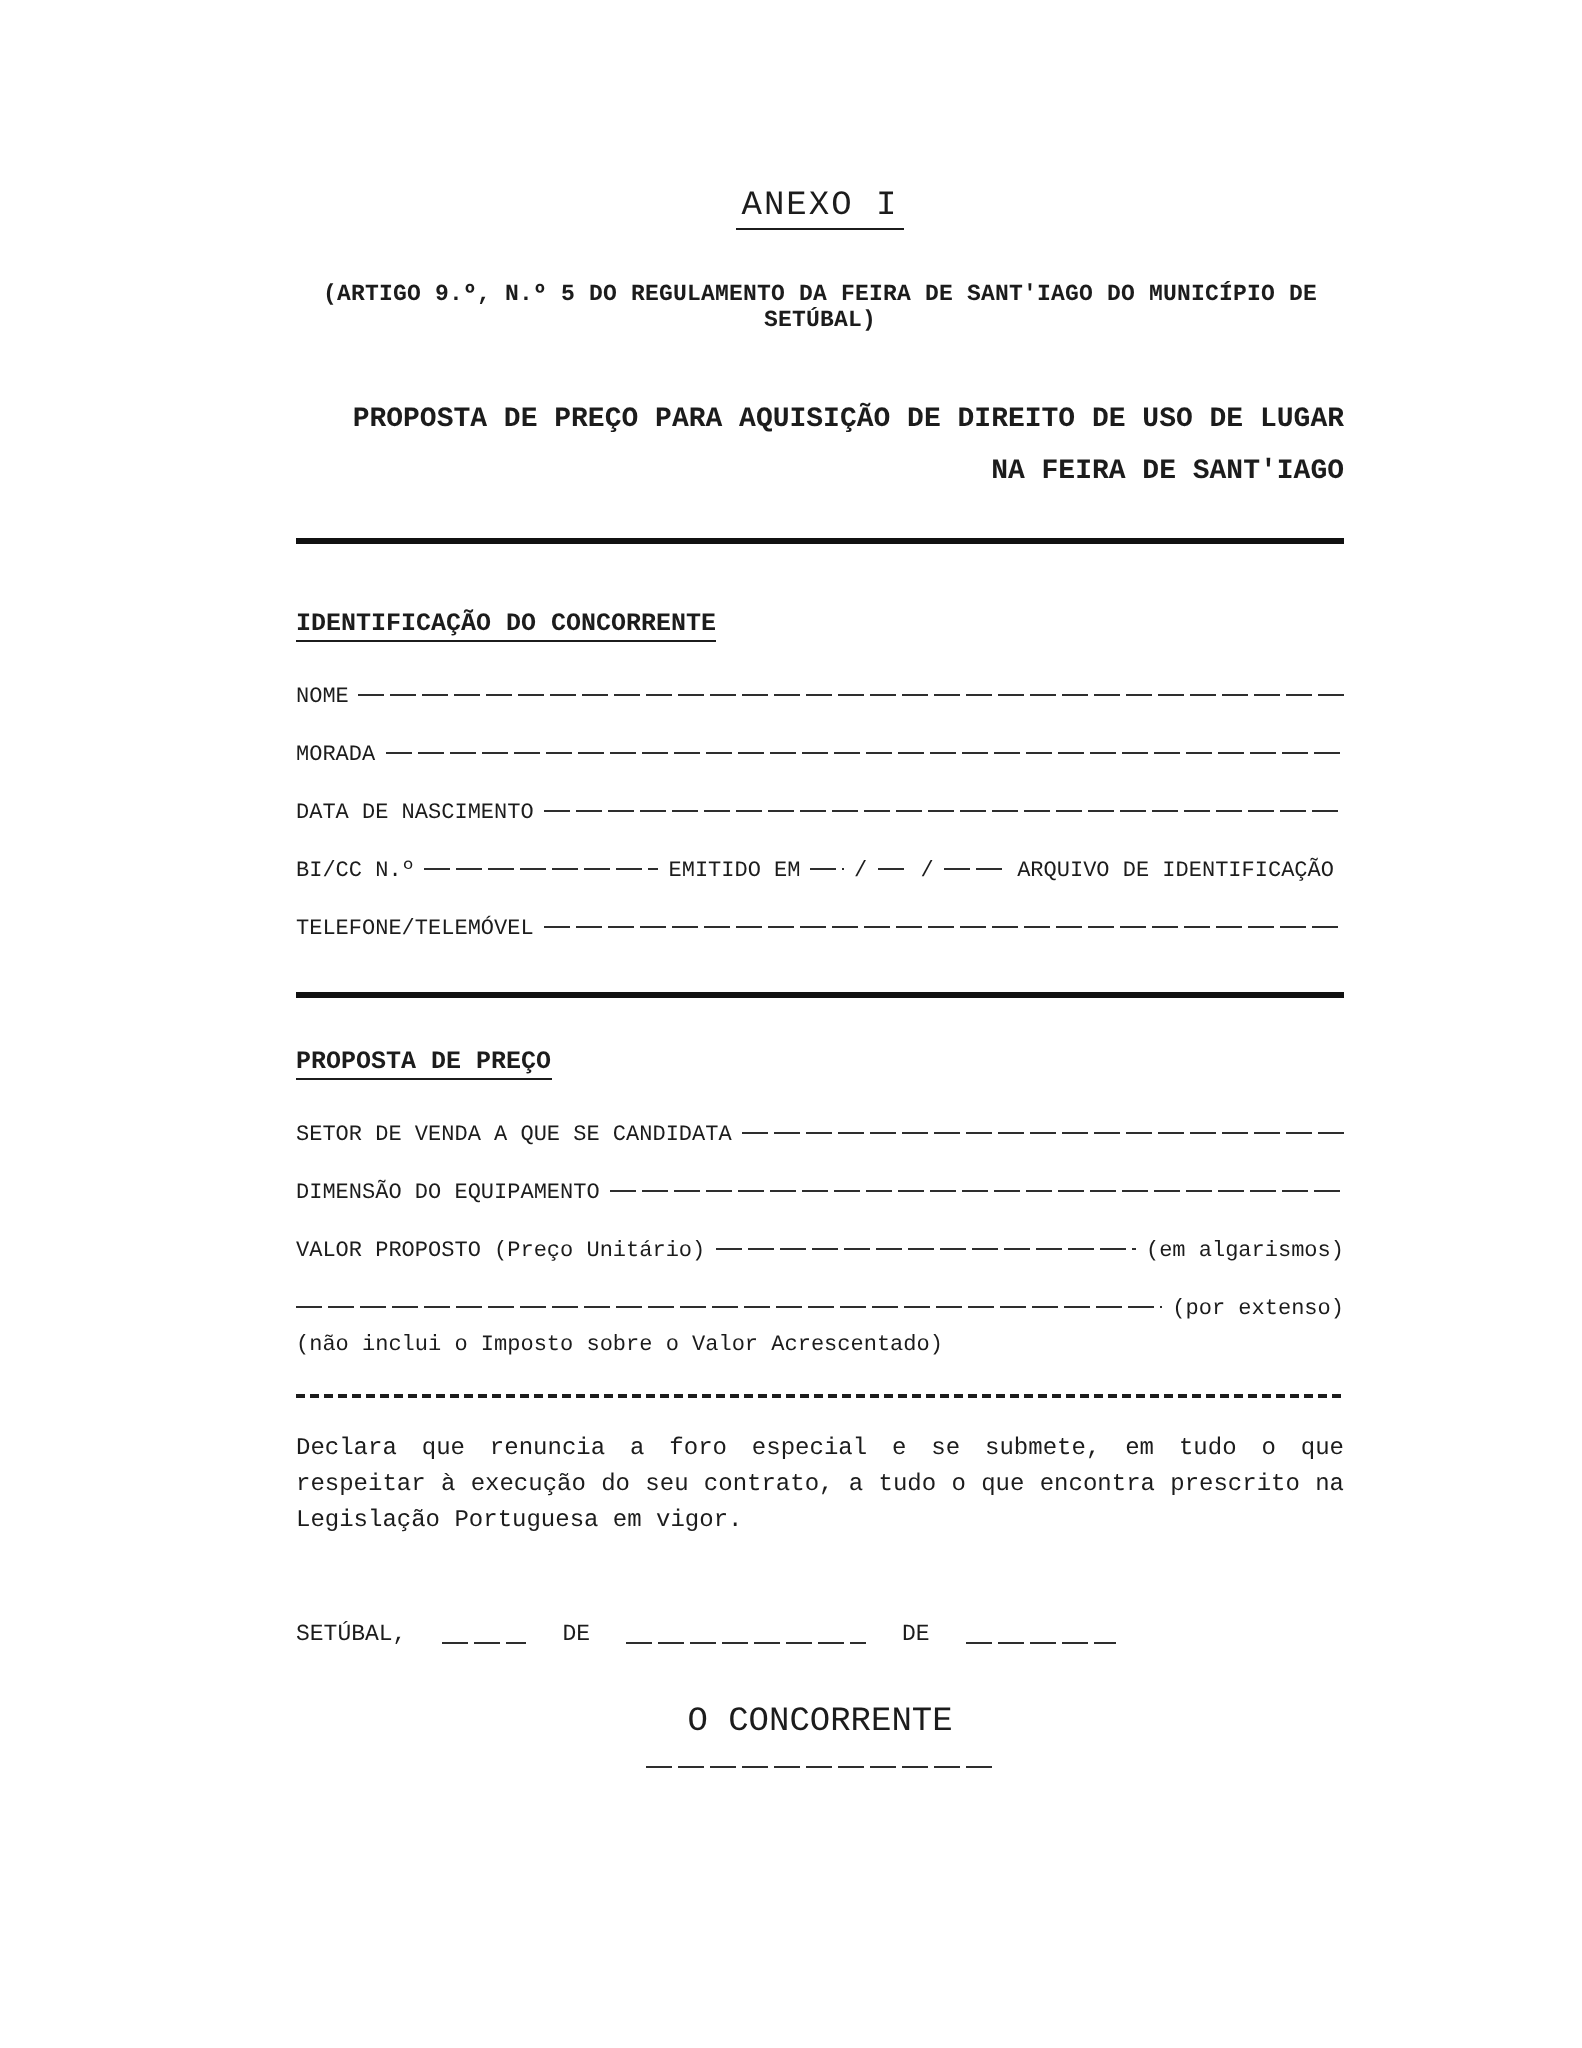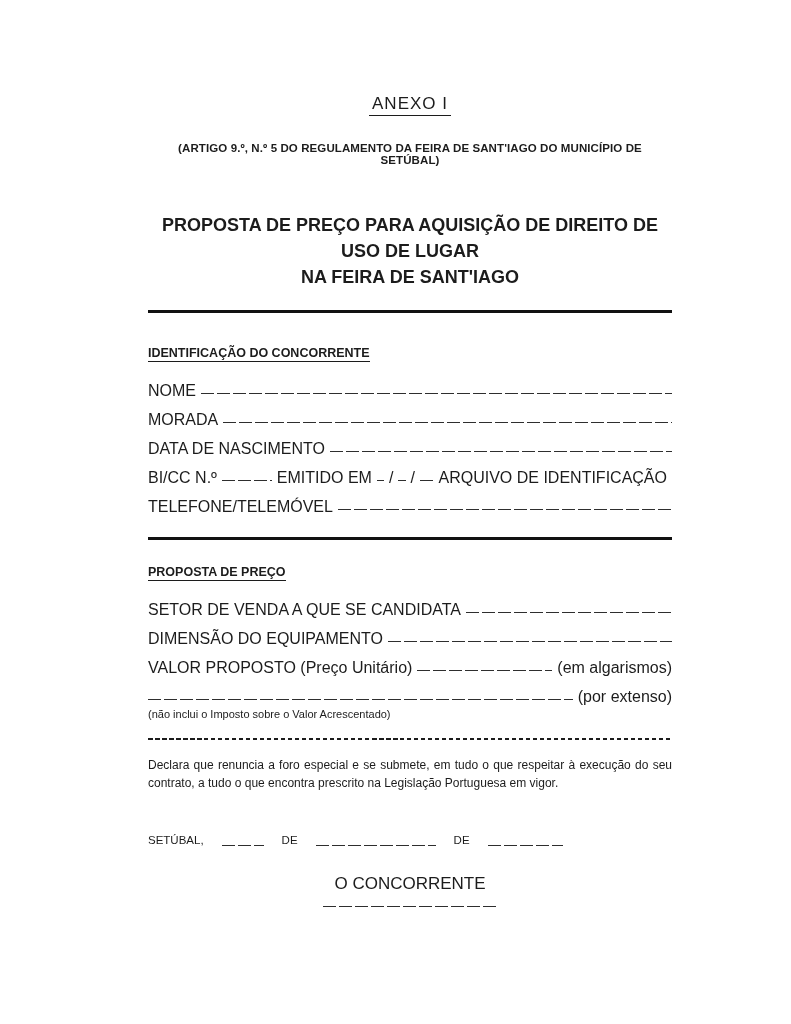--- a/index.html
+++ b/index.html
@@ -1,21 +1,21 @@
 <!DOCTYPE html>
 <html><head>
 <meta charset="utf-8">
 <style>
   html, body { margin: 0; padding: 0; background: #ffffff; }
   .page {
     position: relative;
     width: 791px;
     height: 1024px;
     background: #ffffff;
-    font-family: Liberation Sans, sans-serif;
+    font-family: Liberation Mono, monospace;
     color: #1c1c1c;
     overflow: hidden;
   }
   .content {
     position: absolute;
     left: 148px;
     top: 0;
     width: 524px;
   }
   .title-block { text-align: center; padding-top: 94px; }
@@ -27,46 +27,47 @@
     border-bottom: 1.6px solid #1c1c1c;
     padding: 0 3px 1px 3px;
   }
   .doc-subtitle {
     margin-top: 26px;
     font-size: 11.5px;
     font-weight: 700;
     letter-spacing: 0.1px;
   }
   .doc-heading {
-    margin-top: 46px;
-    font-size: 18px;
+    margin-top: 30px;
+    font-size: 14px;
     font-weight: 700;
     line-height: 26px;
+    text-align: right;
   }
   .thick-rule {
     margin-top: 20px;
     border: none;
     border-top: 3px solid #111;
     height: 0;
   }
   .thick-rule.second { margin-top: 24px; }
   .section-title { margin-top: 30px; }
   .section-title.second { margin-top: 22px; }
   .section-title span {
     display: inline-block;
     font-size: 12.5px;
     font-weight: 700;
     border-bottom: 1.6px solid #1c1c1c;
     padding-bottom: 1px;
   }
   .row {
     display: flex;
-    align-items: center;
+    align-items: flex-start;
     margin-top: 16px;
-    font-size: 16px;
+    font-size: 11px;
     line-height: 13px;
   }
   .row.first { margin-top: 22px; }
   .row.tight { margin-top: 12px; }
   .row > * + * { margin-left: 5px; }
   .lbl { white-space: nowrap; }
   .fill {
     display: inline-block;
     height: 3px;
     position: relative;

